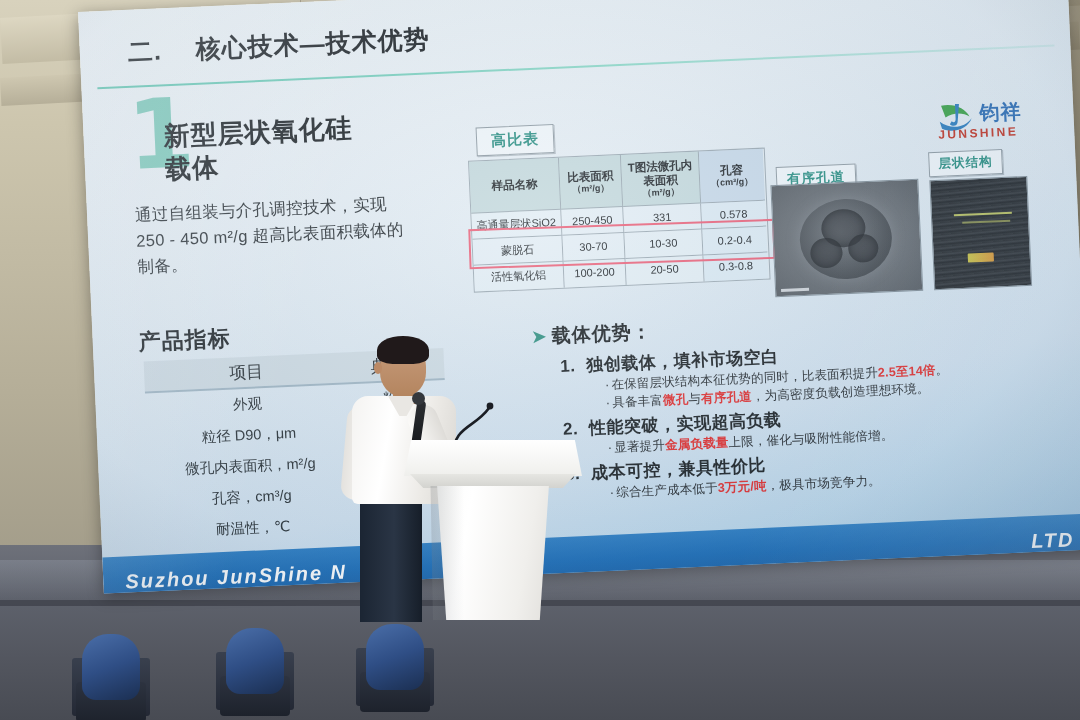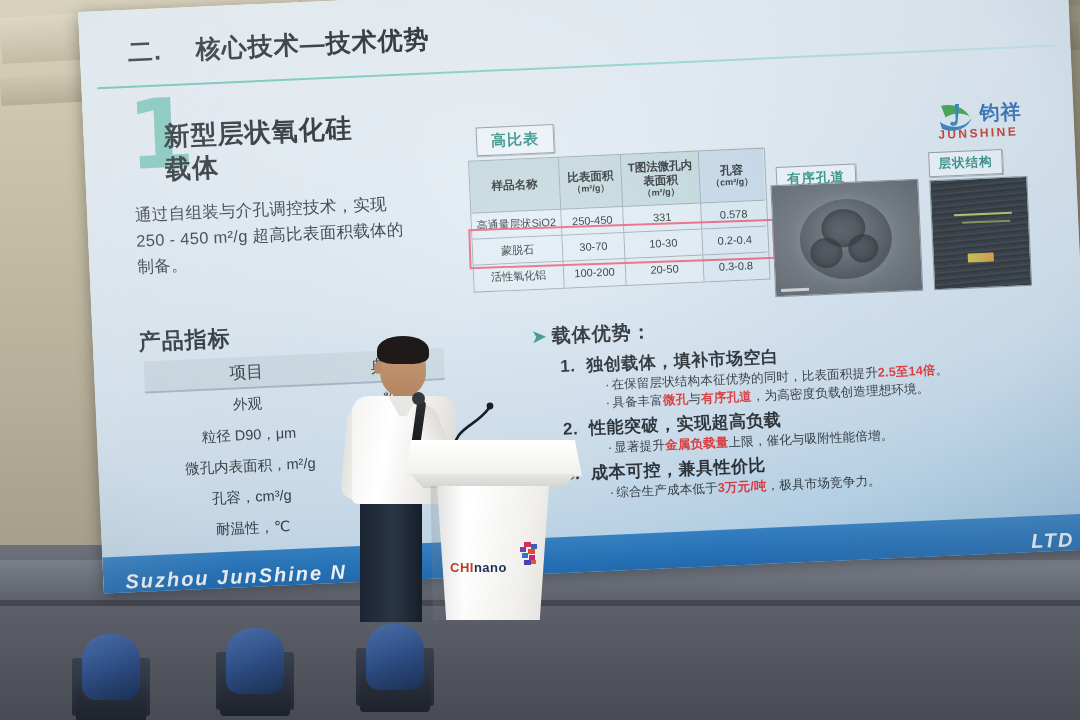--- a/index.html
+++ b/index.html
@@ -399,37 +399,20 @@
 <svg class="gooseneck" viewBox="0 0 60 60">
   <path d="M4 58 C4 28, 26 30, 40 10" stroke="#1b1e24" stroke-width="2.6" fill="none"></path>
   <circle cx="41" cy="8" r="3.4" fill="#1b1e24"></circle>
 </svg>
 
 <div id="podium">
   <div class="pod-top"></div>
   <div class="pod-lip"></div>
   <div class="pod-body"></div>
   <div class="pod-shadow"></div>
-  <div class="pod-logo">
-    <div class="txt">
-      <span class="chi">CHI</span><span class="nano">nano</span>
-    </div>
-    <svg class="orb" viewBox="0 0 30 30">
-      <g>
-        <rect class="ob" x="12" y="2" width="7" height="5" fill="#d0315f"></rect>
-        <rect class="ob" x="19" y="4" width="6" height="5" fill="#3a5fb8"></rect>
-        <rect class="ob" x="8" y="7" width="6" height="5" fill="#7b3fb0"></rect>
-        <rect class="ob" x="16" y="9" width="7" height="5" fill="#e04a2a"></rect>
-        <rect class="ob" x="10" y="13" width="6" height="5" fill="#2a79c4"></rect>
-        <rect class="ob" x="17" y="15" width="6" height="5" fill="#c2267a"></rect>
-        <rect class="ob" x="12" y="20" width="7" height="5" fill="#4d3fae"></rect>
-        <rect class="ob" x="19" y="20" width="5" height="4" fill="#e2573a"></rect>
-      </g>
-    </svg>
-  </div>
 </div>
 
 <div class="light" style="left:72px;top:628px;">
   <div class="l-yoke-l"></div>
   <div class="l-yoke-r"></div>
   <div class="l-base"></div>
   <div class="l-head" style="background:linear-gradient(160deg,#4a6ea8,#2f4e85 50%,#1b2f52);"></div>
   <div class="l-glow"></div>
   <div class="l-lens"></div>
 </div>

